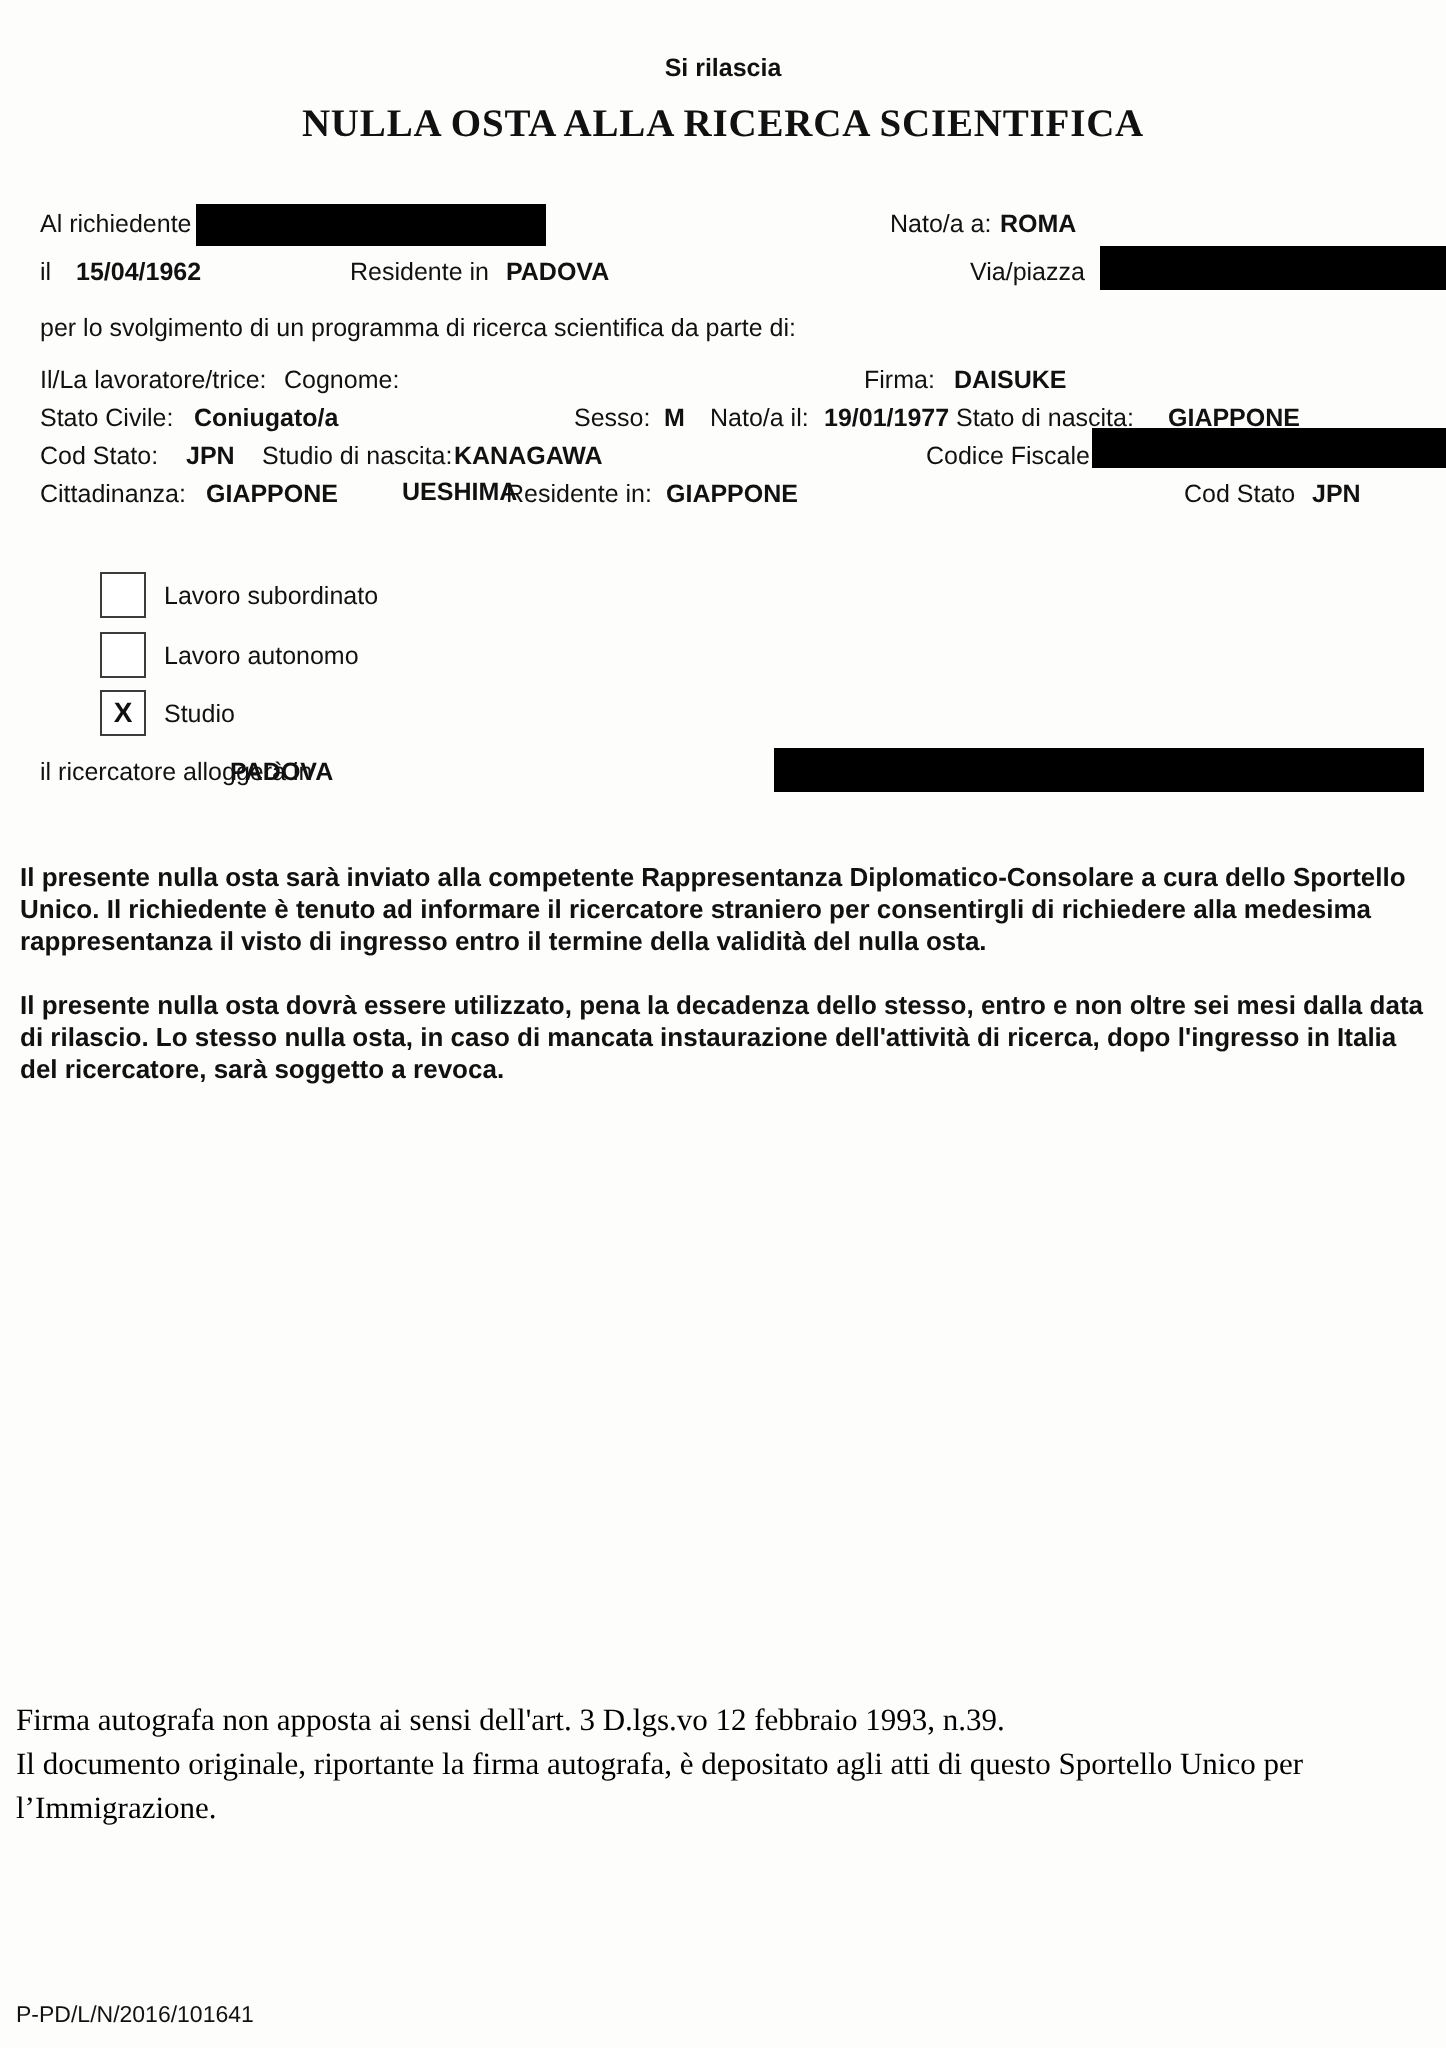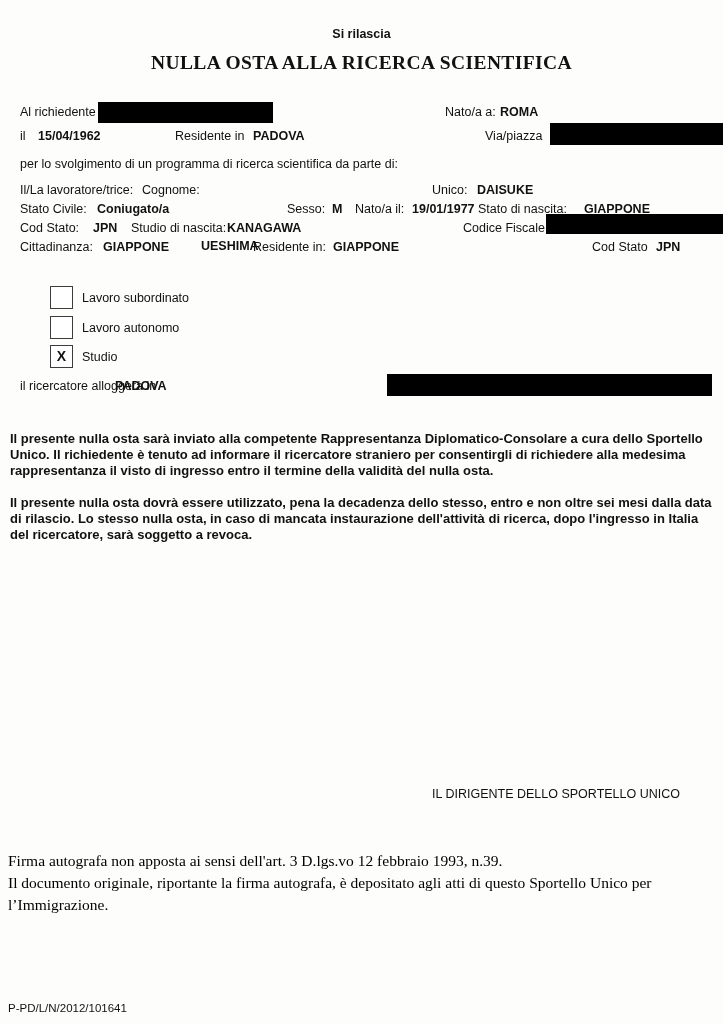--- a/index.html
+++ b/index.html
@@ -56,21 +56,21 @@
   <div class="t" style="top:129px;left:175px;">Residente in</div>
   <div class="t b" style="top:129px;left:253px;">PADOVA</div>
   <div class="t" style="top:129px;left:485px;">Via/piazza</div>
   <div class="redact" style="top:123px;left:550px;width:173px;height:22px;"></div>
 
   <div class="t" style="top:157px;left:20px;">per lo svolgimento di un programma di ricerca scientifica da parte di:</div>
 
   <div class="t" style="top:183px;left:20px;">Il/La lavoratore/trice:</div>
   <div class="t" style="top:183px;left:142px;">Cognome:</div>
   <div class="t b" style="top:194px;left:201px;margin-top:45px;">UESHIMA</div>
-  <div class="t" style="top:183px;left:432px;">Unico:</div>
+  <div class="t" style="top:183px;left:432px;">Firma:</div>
   <div class="t b" style="top:183px;left:477px;">DAISUKE</div>
 
   <div class="t" style="top:202px;left:20px;">Stato Civile:</div>
   <div class="t b" style="top:202px;left:97px;">Coniugato/a</div>
   <div class="t" style="top:202px;left:287px;">Sesso:</div>
   <div class="t b" style="top:202px;left:332px;">M</div>
   <div class="t" style="top:202px;left:355px;">Nato/a il:</div>
   <div class="t b" style="top:202px;left:412px;">19/01/1977</div>
   <div class="t" style="top:202px;left:478px;">Stato di nascita:</div>
   <div class="t b" style="top:202px;left:584px;">GIAPPONE</div>
@@ -99,21 +99,20 @@
   <div class="cb" style="top:345px;">X</div>
   <div class="t" style="top:350px;left:82px;">Studio</div>
 
   <div class="t" style="top:379px;left:20px;">il ricercatore alloggerà in</div>
   <div class="t b" style="top:379px;left:115px;">PADOVA</div>
   <div class="redact" style="top:374px;left:387px;width:325px;height:22px;"></div>
 
   <div class="para" style="top:411px;">Il presente nulla osta sarà inviato alla competente Rappresentanza Diplomatico-Consolare a cura dello Sportello Unico. Il richiedente è tenuto ad informare il ricercatore straniero per consentirgli di richiedere alla medesima rappresentanza il visto di ingresso entro il termine della validità del nulla osta.</div>
   <div class="para" style="top:475px;">Il presente nulla osta dovrà essere utilizzato, pena la decadenza dello stesso, entro e non oltre sei mesi dalla data di rilascio. Lo stesso nulla osta, in caso di mancata instaurazione dell'attività di ricerca, dopo l'ingresso in Italia del ricercatore, sarà soggetto a revoca.</div>
 
-  <div class="t" style="top:787px;left:432px;">IL DIRIGENTE DELLO SPORTELLO UNICO</div>
 
   <div class="ser" style="top:851px;">Firma autografa non apposta ai sensi dell'art. 3 D.lgs.vo 12 febbraio 1993, n.39.</div>
   <div class="ser" style="top:873px;">Il documento originale, riportante la firma autografa, è depositato agli atti di questo Sportello Unico per</div>
   <div class="ser" style="top:895px;">l’Immigrazione.</div>
 
-  <div class="t proto" style="top:1001px;left:8px;">P-PD/L/N/2012/101641</div>
+  <div class="t proto" style="top:1001px;left:8px;">P-PD/L/N/2016/101641</div>
 
 </div>
 
 </body></html>

